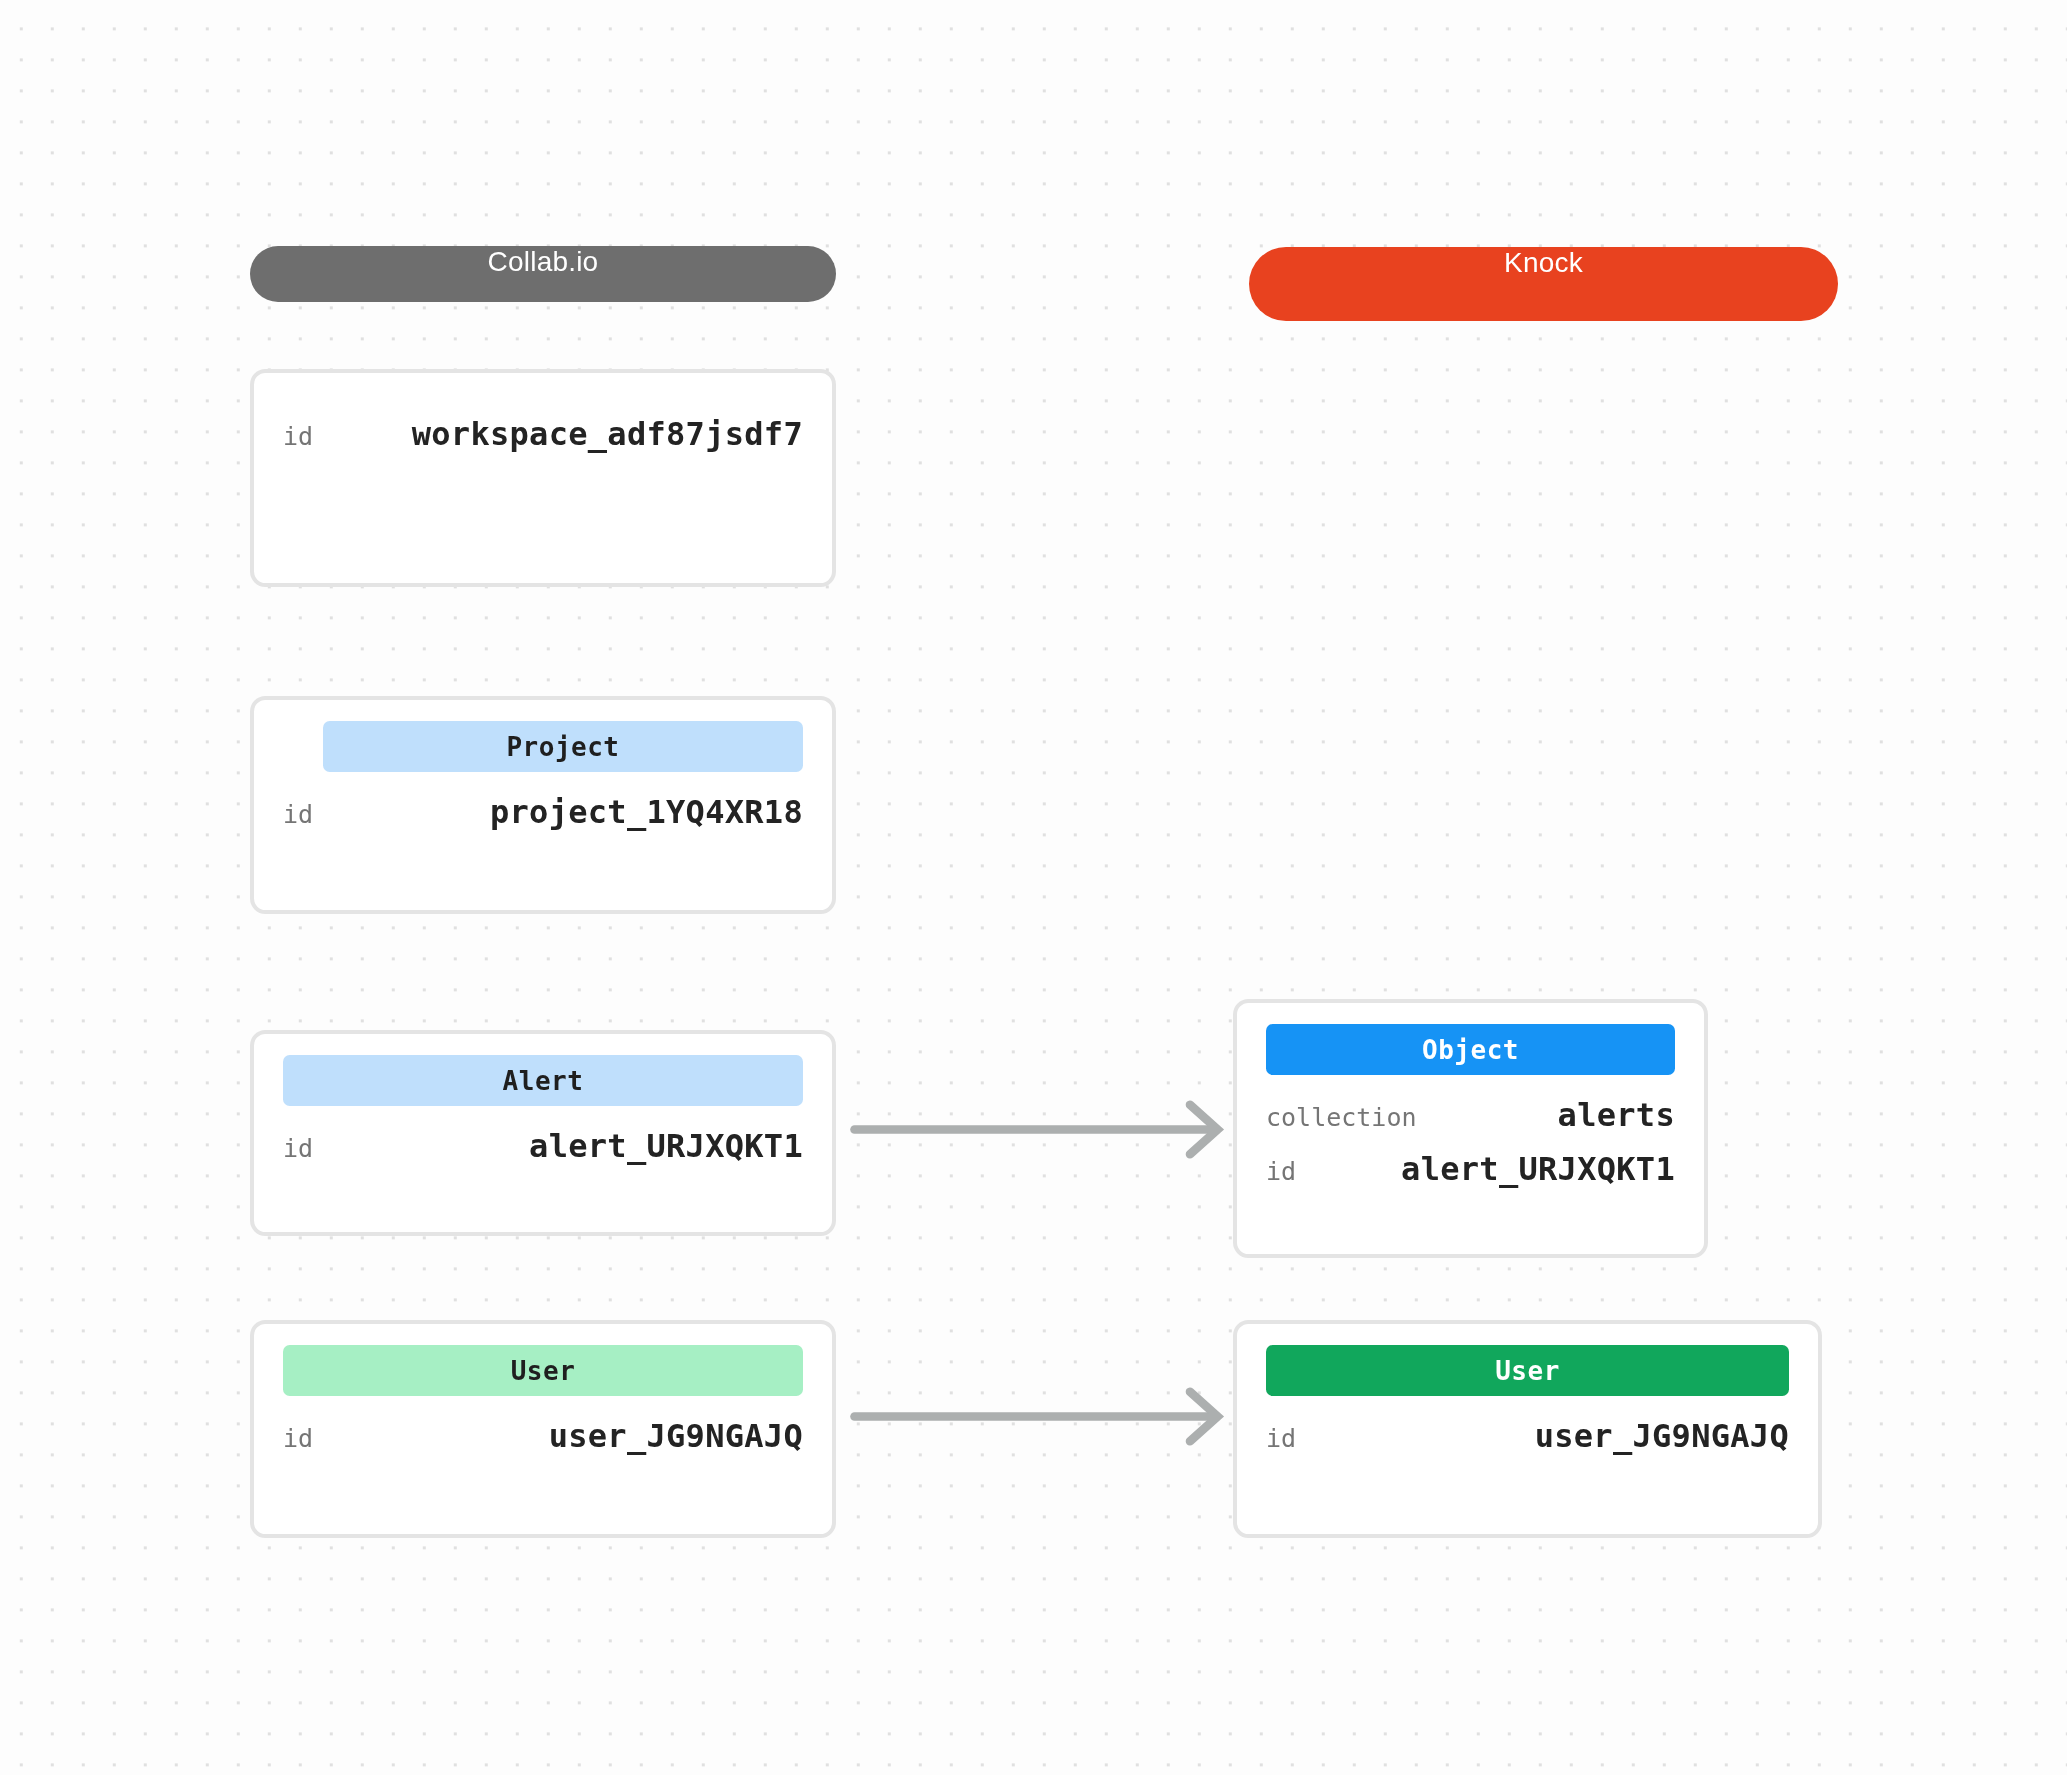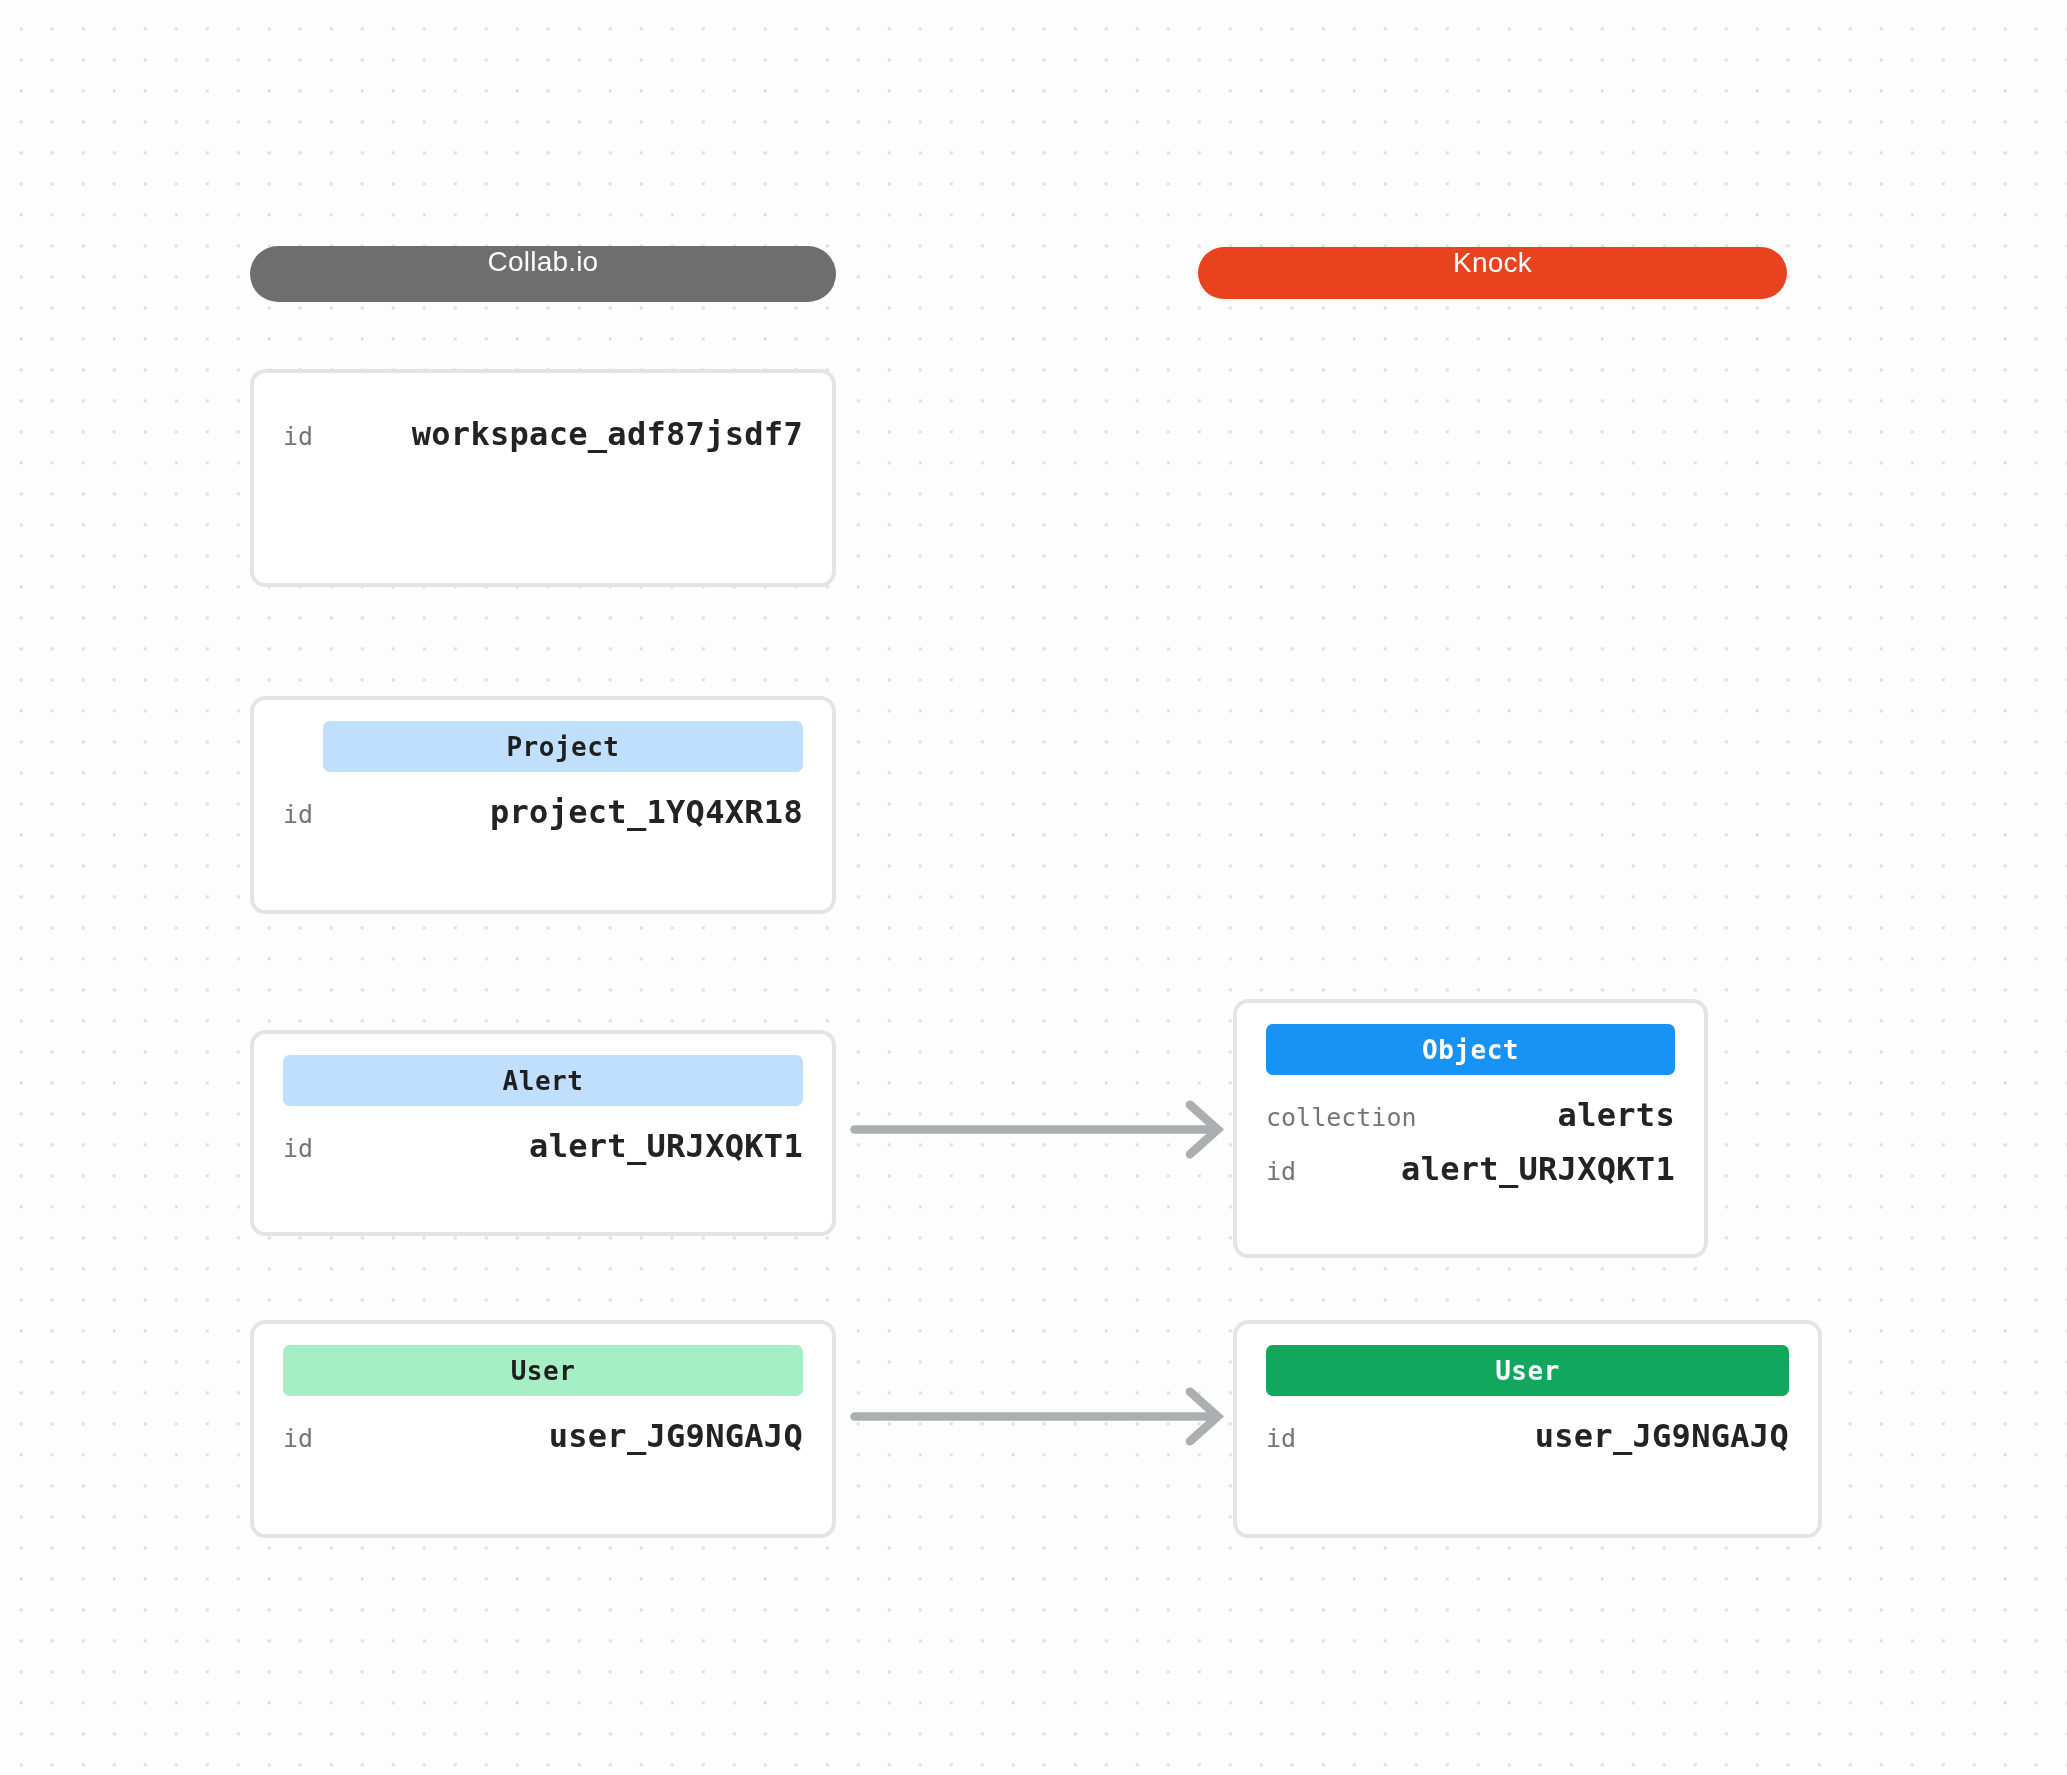--- a/index.html
+++ b/index.html
@@ -32,24 +32,24 @@
     letter-spacing: 0.2px;
   }
   #pill-left {
     left: 250px;
     top: 246px;
     width: 586px;
     height: 56px;
     background: #6e6e6e;
   }
   #pill-right {
-    left: 1198px;
+    left: 1249px;
     top: 247px;
     width: 589px;
-    height: 52px;
+    height: 74px;
     background: #e8421f;
   }
 
   
   .card {
     position: absolute;
     box-sizing: border-box;
     background: #ffffff;
     border: 4.8px solid #e4e4e4;
     border-radius: 15.4px;

